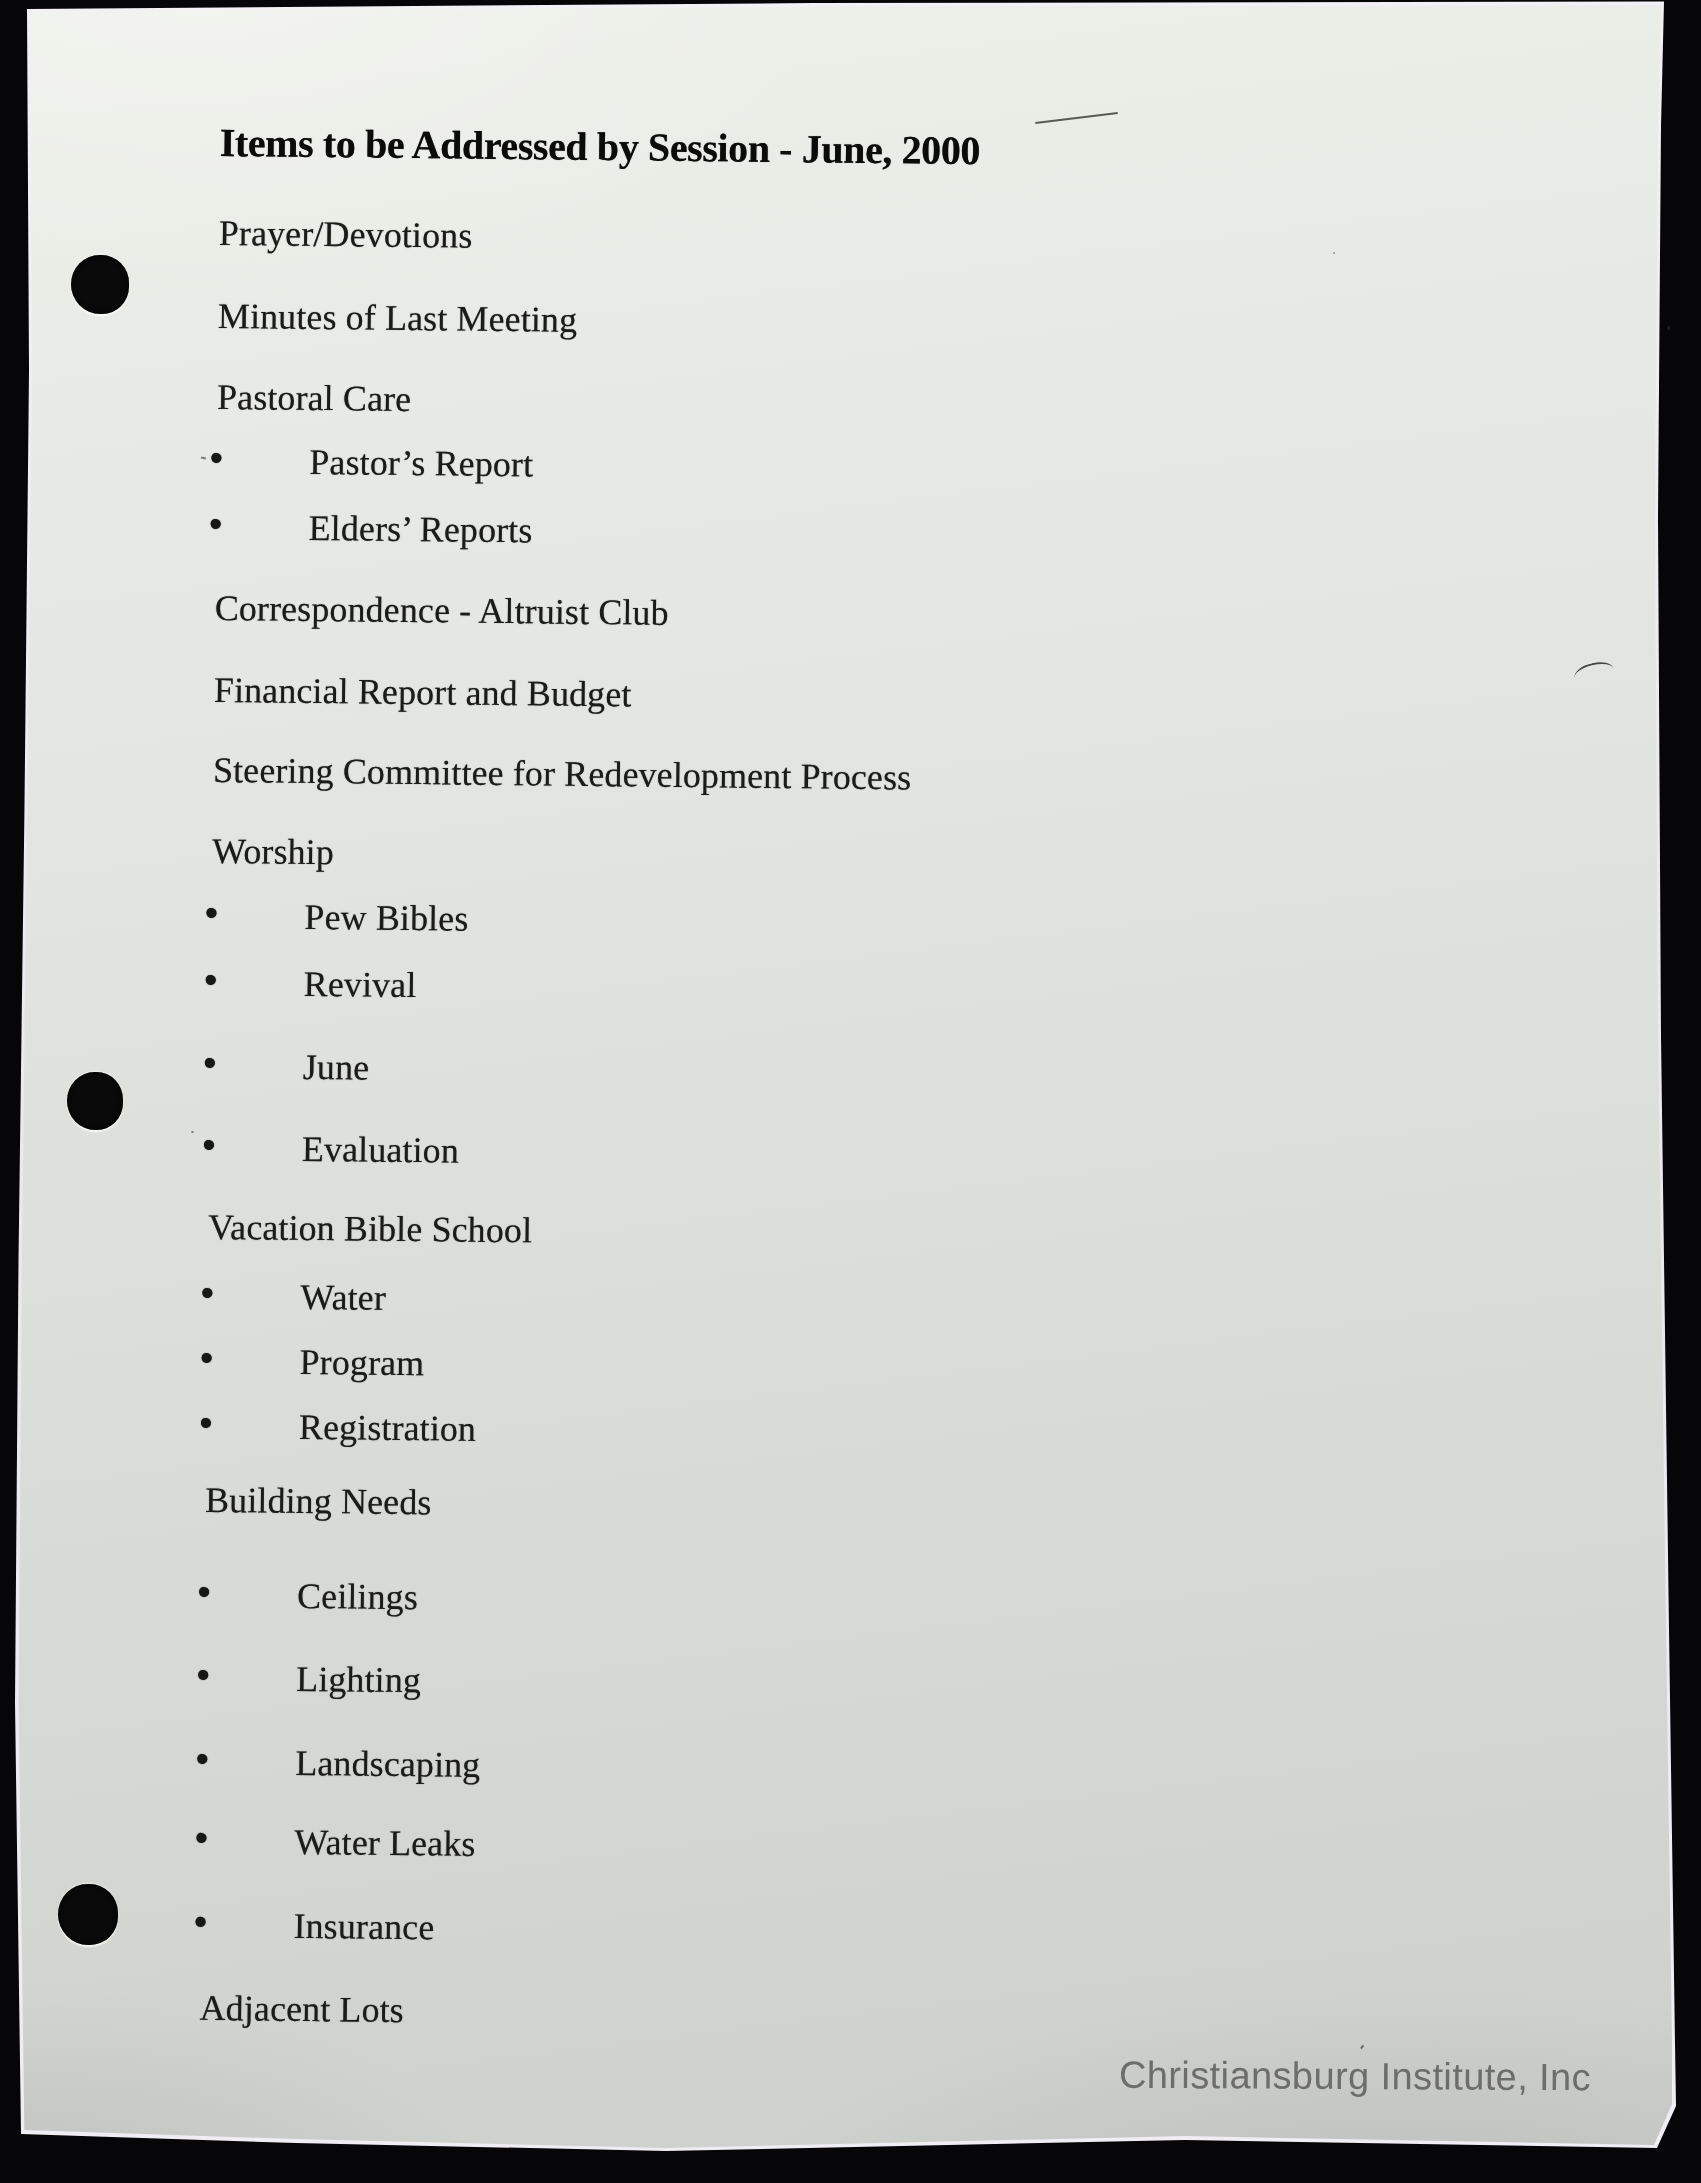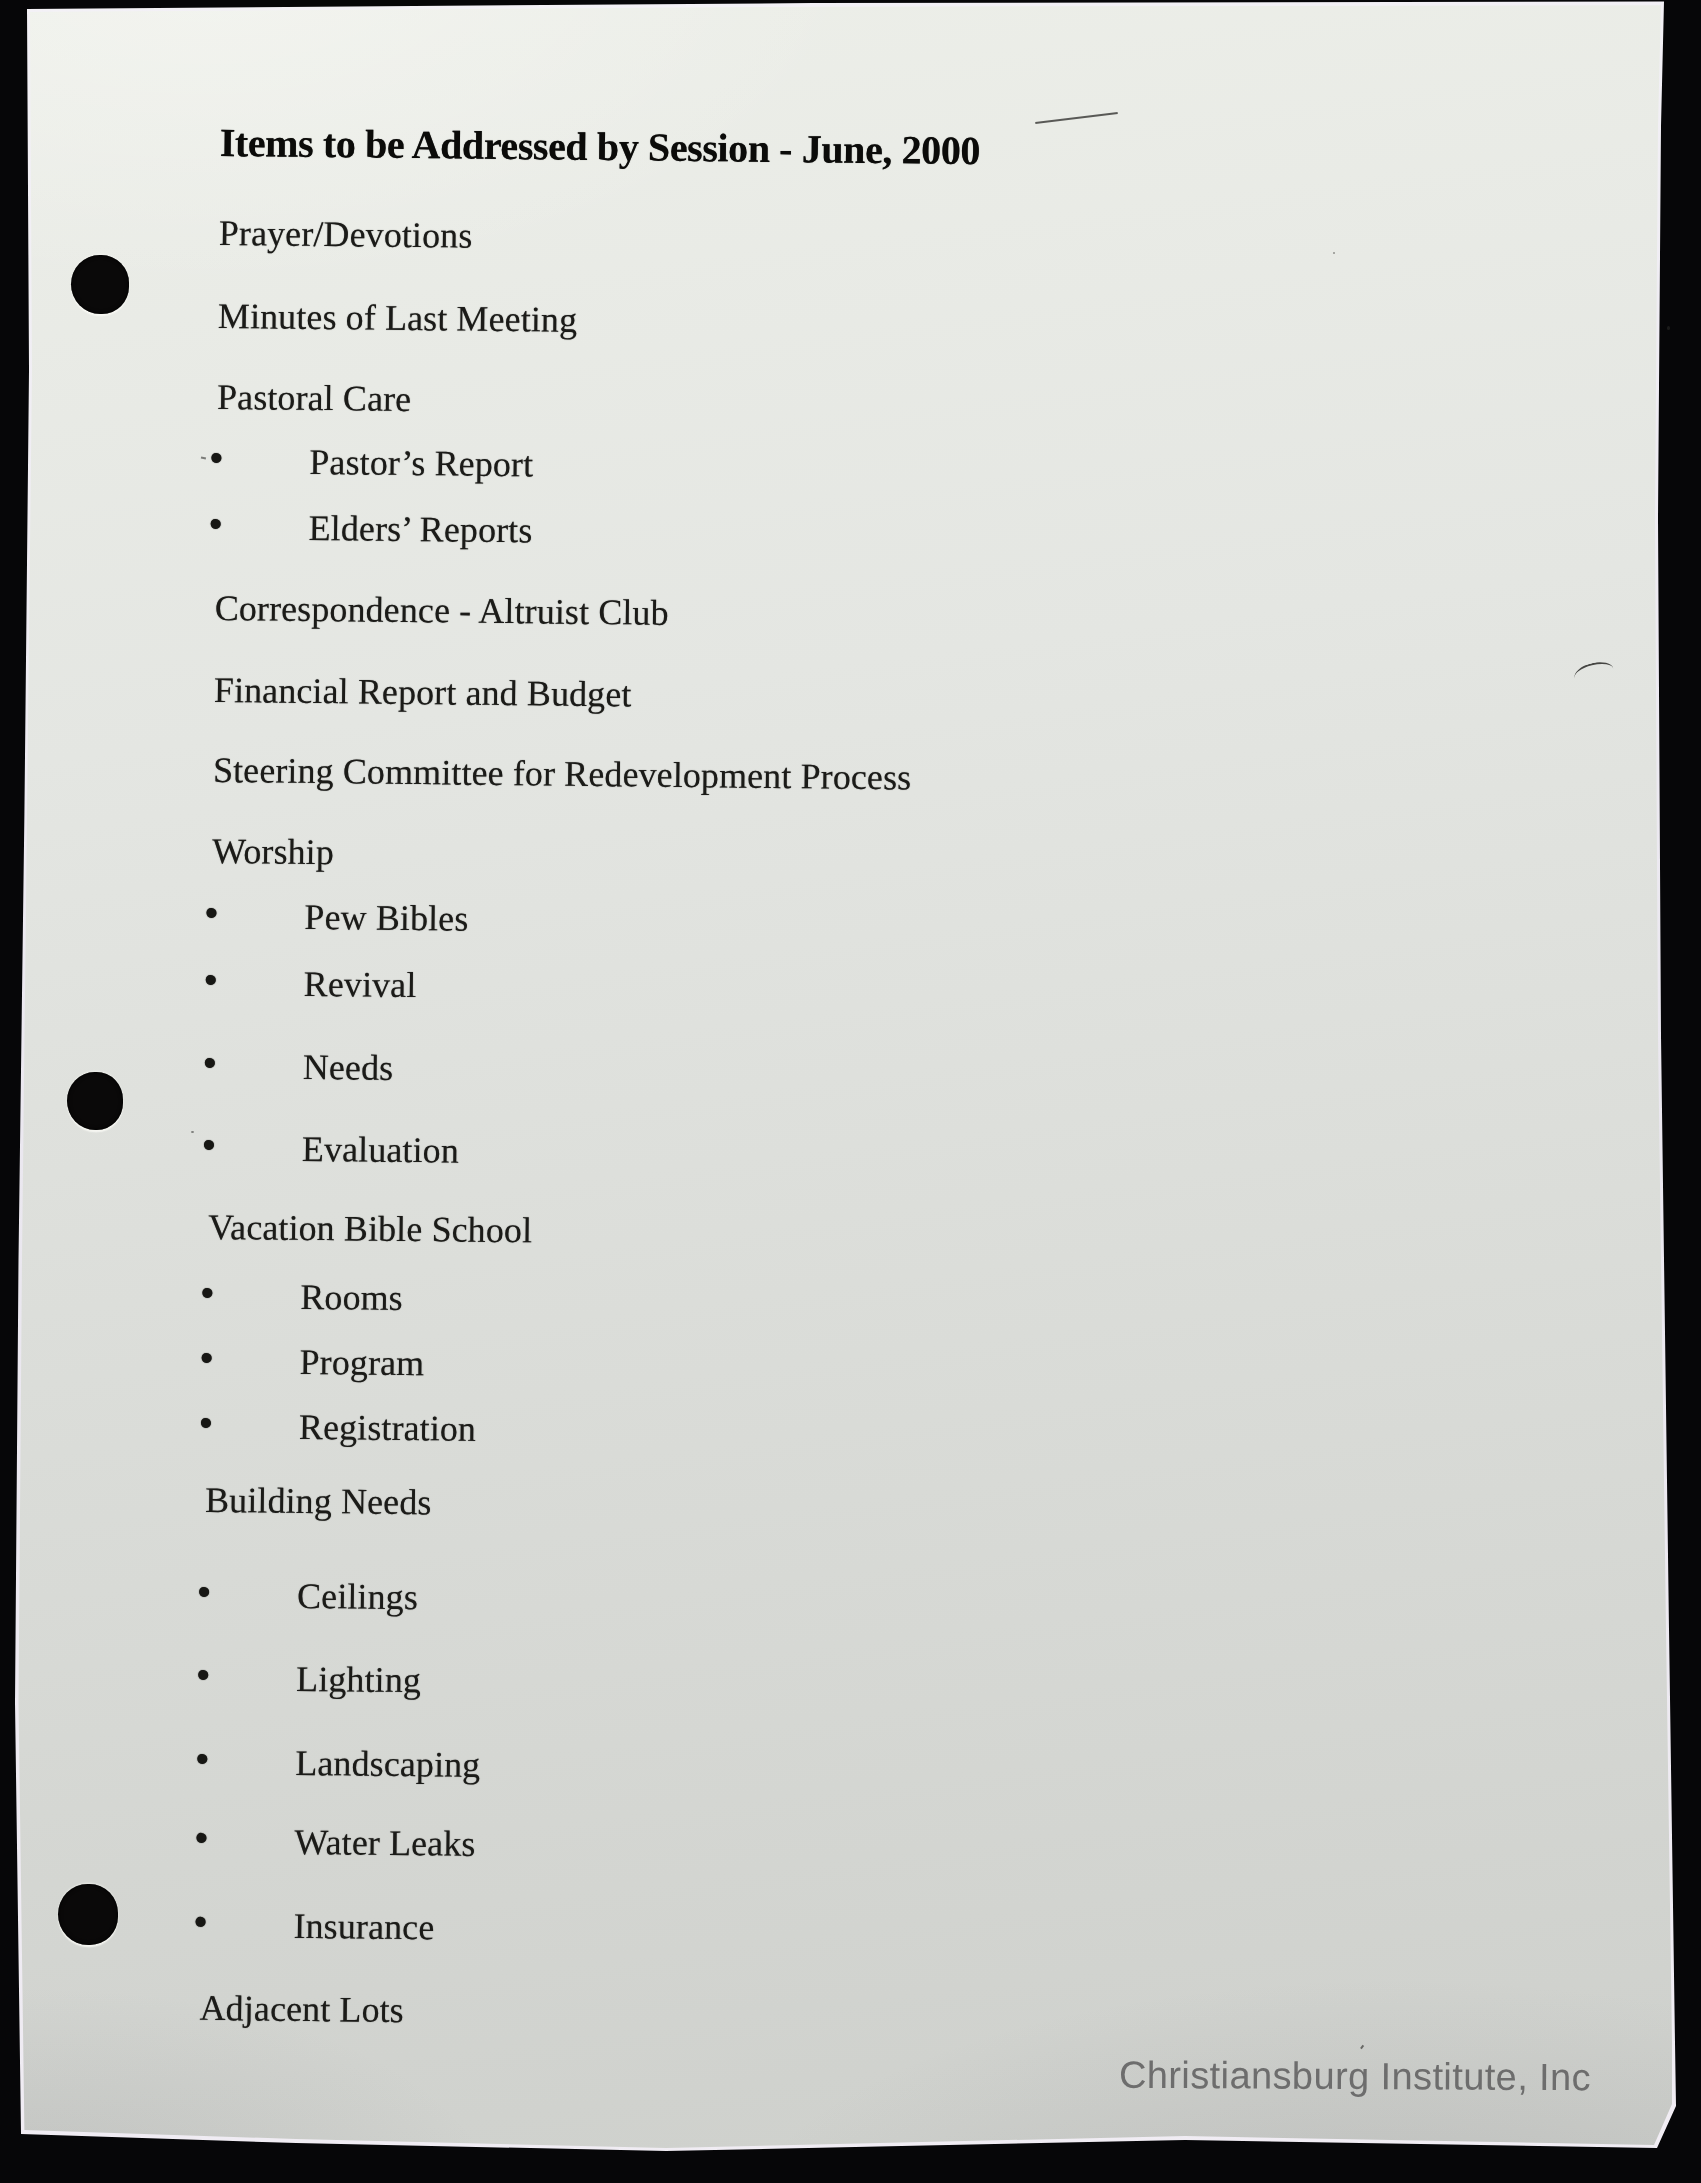--- a/index.html
+++ b/index.html
@@ -91,32 +91,32 @@
         <div class="agenda-row" style="top: 897px;">
           <span class="bullet-dot" style="left: 215px; top: 11px;"></span>
           <span class="agenda-label" style="left: 313px;">Pew Bibles</span>
         </div>
         <div class="agenda-row" style="top: 964px;">
           <span class="bullet-dot" style="left: 215px; top: 11px;"></span>
           <span class="agenda-label" style="left: 313px;">Revival</span>
         </div>
         <div class="agenda-row" style="top: 1047px;">
           <span class="bullet-dot" style="left: 215px; top: 11px;"></span>
-          <span class="agenda-label" style="left: 313px;">Needs</span>
+          <span class="agenda-label" style="left: 313px;">June</span>
         </div>
         <div class="agenda-row" style="top: 1129px;">
           <span class="bullet-dot" style="left: 215px; top: 11px;"></span>
           <span class="agenda-label" style="left: 313px;">Evaluation</span>
         </div>
         <div class="agenda-row" style="top: 1208px;">
           <span class="agenda-label" style="left: 220px;">Vacation Bible School</span>
         </div>
         <div class="agenda-row" style="top: 1277px;">
           <span class="bullet-dot" style="left: 215px; top: 11px;"></span>
-          <span class="agenda-label" style="left: 313px;">Rooms</span>
+          <span class="agenda-label" style="left: 313px;">Water</span>
         </div>
         <div class="agenda-row" style="top: 1342px;">
           <span class="bullet-dot" style="left: 215px; top: 11px;"></span>
           <span class="agenda-label" style="left: 313px;">Program</span>
         </div>
         <div class="agenda-row" style="top: 1407px;">
           <span class="bullet-dot" style="left: 215px; top: 11px;"></span>
           <span class="agenda-label" style="left: 313px;">Registration</span>
         </div>
         <div class="agenda-row" style="top: 1481px;">

